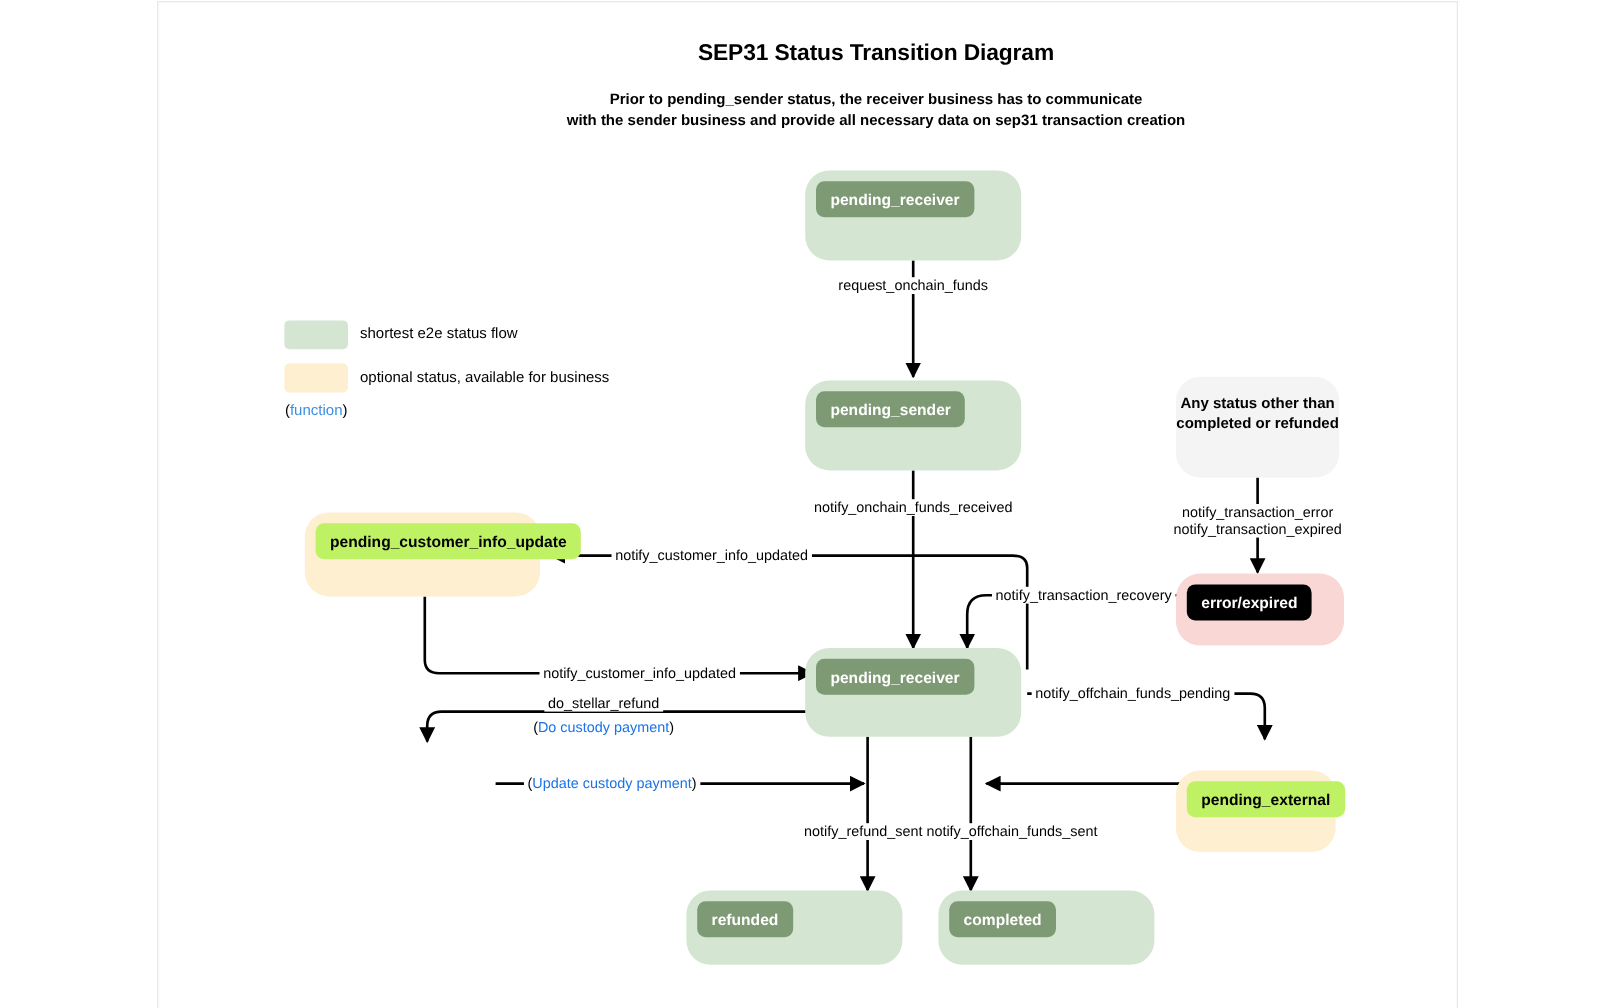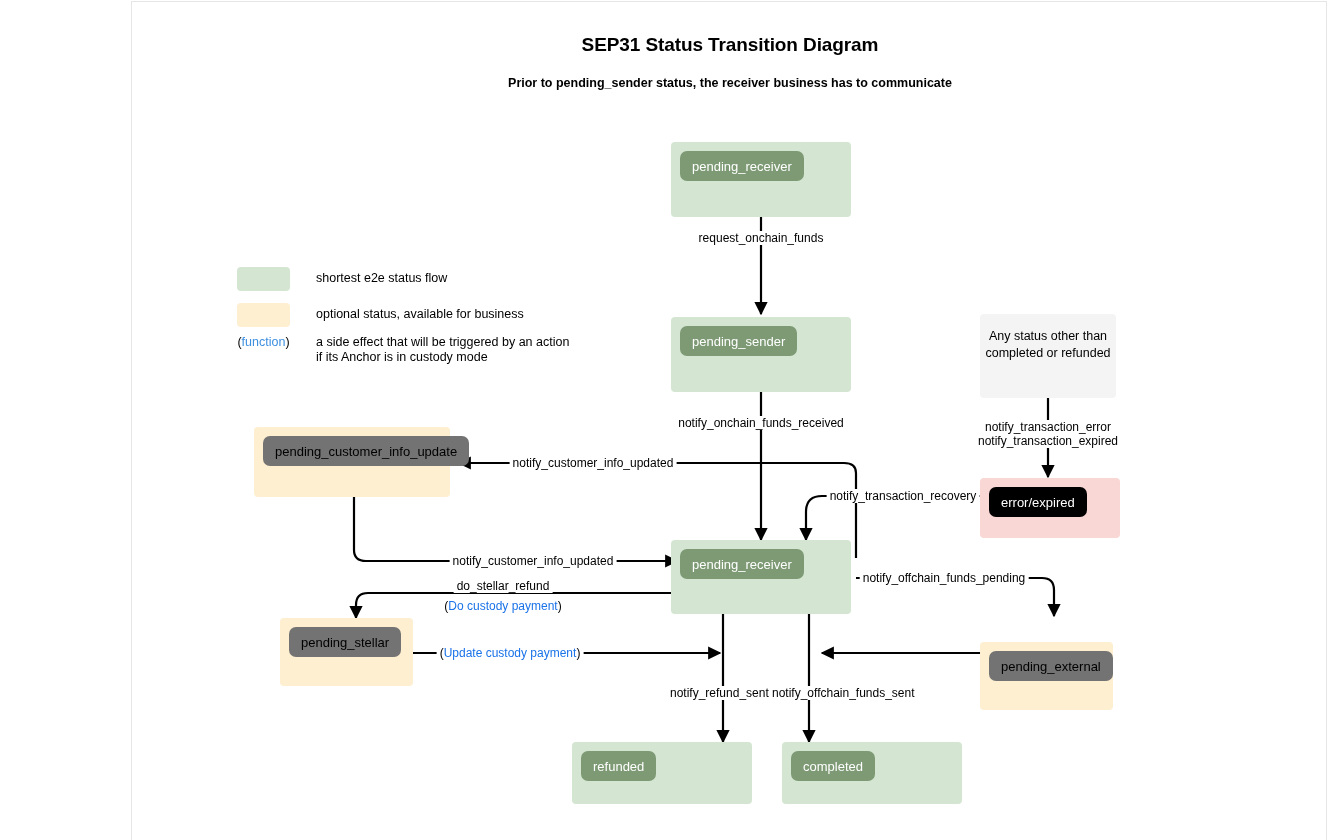--- a/index.html
+++ b/index.html
@@ -11,21 +11,21 @@
     width: 1333px;
     height: 840px;
     font-family: "Liberation Sans", sans-serif;
     position: relative;
     overflow: hidden;
   }
   #canvas {
     position: absolute;
     left: 131px;
     top: 1px;
-    width: 1196px;
+    width: 1084px;
     height: 839px;
     border-left: 1px solid #e6e6e6;
     border-right: 1px solid #e6e6e6;
     border-top: 1px solid #e6e6e6;
     background: #ffffff;
     box-sizing: border-box;
   }
   .abs { position: absolute; }
 
   
@@ -45,21 +45,20 @@
     color: #000000;
     line-height: 17px;
   }
 
   
   #legend { left: 105px; top: 265px; width: 430px; }
   .legend-row {
     position: relative;
     display: flex;
     align-items: flex-start;
-    gap: 16px;
   }
   .legend-swatch {
     width: 53px; height: 24px;
     border-radius: 4px;
     flex: 0 0 53px;
   }
   .legend-swatch.green { background: #d4e6d2; }
   .legend-swatch.cream { background: #fdefcf; }
   .legend-fn {
     width: 53px;
@@ -75,42 +74,43 @@
     font-size: 12.5px;
     color: #000;
     line-height: 15px;
     padding-top: 4px;
   }
   .legend-text.nopad { padding-top: 0px; }
 
   
   .node {
     position: absolute;
-    border-radius: 4px;
+    border-radius: 20px;
     box-sizing: border-box;
+    font-weight: bold;
   }
   .node.green { background: #d4e6d2; }
   .node.cream { background: #fdefcf; }
   .node.pink  { background: #f9d7d5; }
   .node.gray  { background: #f4f4f4; }
 
   .badge {
     position: absolute;
     left: 9px; top: 9px;
     height: 30px;
     border-radius: 7px;
     display: flex;
     align-items: center;
     padding: 0 12px;
     font-size: 13px;
     white-space: nowrap;
     box-sizing: border-box;
   }
   .badge.green  { background: #7d9a74; color: #ffffff; }
-  .badge.orange { background: #737373; color: #000000; }
+  .badge.orange { background: #bef264; color: #000000; }
   .badge.red    { background: #000000; color: #ffffff; }
 
   .node-plaintext {
     position: absolute;
     left: 0; top: 14px; width: 100%;
     text-align: center;
     font-size: 12.5px;
     color: #000;
     line-height: 17px;
   }
@@ -136,37 +136,34 @@
   }
 </style>
 </head>
 <body>
 
 <div id="canvas">
 
   <div id="title" class="abs">SEP31 Status Transition Diagram</div>
   <div id="subtitle" class="abs">
     <div>Prior to pending_sender status, the receiver business has to communicate</div>
+    <div>with the sender business and provide all necessary data on sep31 transaction creation</div>
   </div>
 
   <div id="legend" class="abs">
     <div class="legend-row" style="margin-bottom:12px;">
       <div class="legend-swatch green"></div>
       <div class="legend-text">shortest e2e status flow</div>
     </div>
     <div class="legend-row" style="margin-bottom:8px;">
       <div class="legend-swatch cream"></div>
       <div class="legend-text">optional status, available for business</div>
     </div>
     <div class="legend-row">
       <div class="legend-fn"><span>(</span><span class="fnword">function</span><span>)</span></div>
-      <div class="legend-text nopad">
-        <div>a side effect that will be triggered by an action</div>
-        <div>if its Anchor is in custody mode</div>
-      </div>
     </div>
   </div>
 
   <svg id="edges" viewBox="0 0 1196 839">
     <defs>
       <marker id="arrow" viewBox="0 0 10 10" refX="9" refY="5" markerWidth="6" markerHeight="6" orient="auto-start-reverse">
         <path d="M 0 0 L 10 5 L 0 10 z" fill="#000"></path>
       </marker>
     </defs>
     <g stroke="#000" stroke-width="2.2" fill="none" stroke-linecap="butt">
@@ -217,23 +214,20 @@
   </div>
 
   <div class="node cream" style="left:122px; top:425px; width:196px; height:70px;">
     <div class="badge orange">pending_customer_info_update</div>
   </div>
 
   <div class="node green" style="left:539px; top:538px; width:180px; height:74px;">
     <div class="badge green">pending_receiver</div>
   </div>
 
-  <div class="node cream" style="left:148px; top:616px; width:133px; height:68px;">
-    <div class="badge orange">pending_stellar</div>
-  </div>
 
   <div class="node cream" style="left:848px; top:640px; width:133px; height:68px;">
     <div class="badge orange">pending_external</div>
   </div>
 
   <div class="node green" style="left:440px; top:740px; width:180px; height:62px;">
     <div class="badge green">refunded</div>
   </div>
 
   <div class="node green" style="left:650px; top:740px; width:180px; height:62px;">

